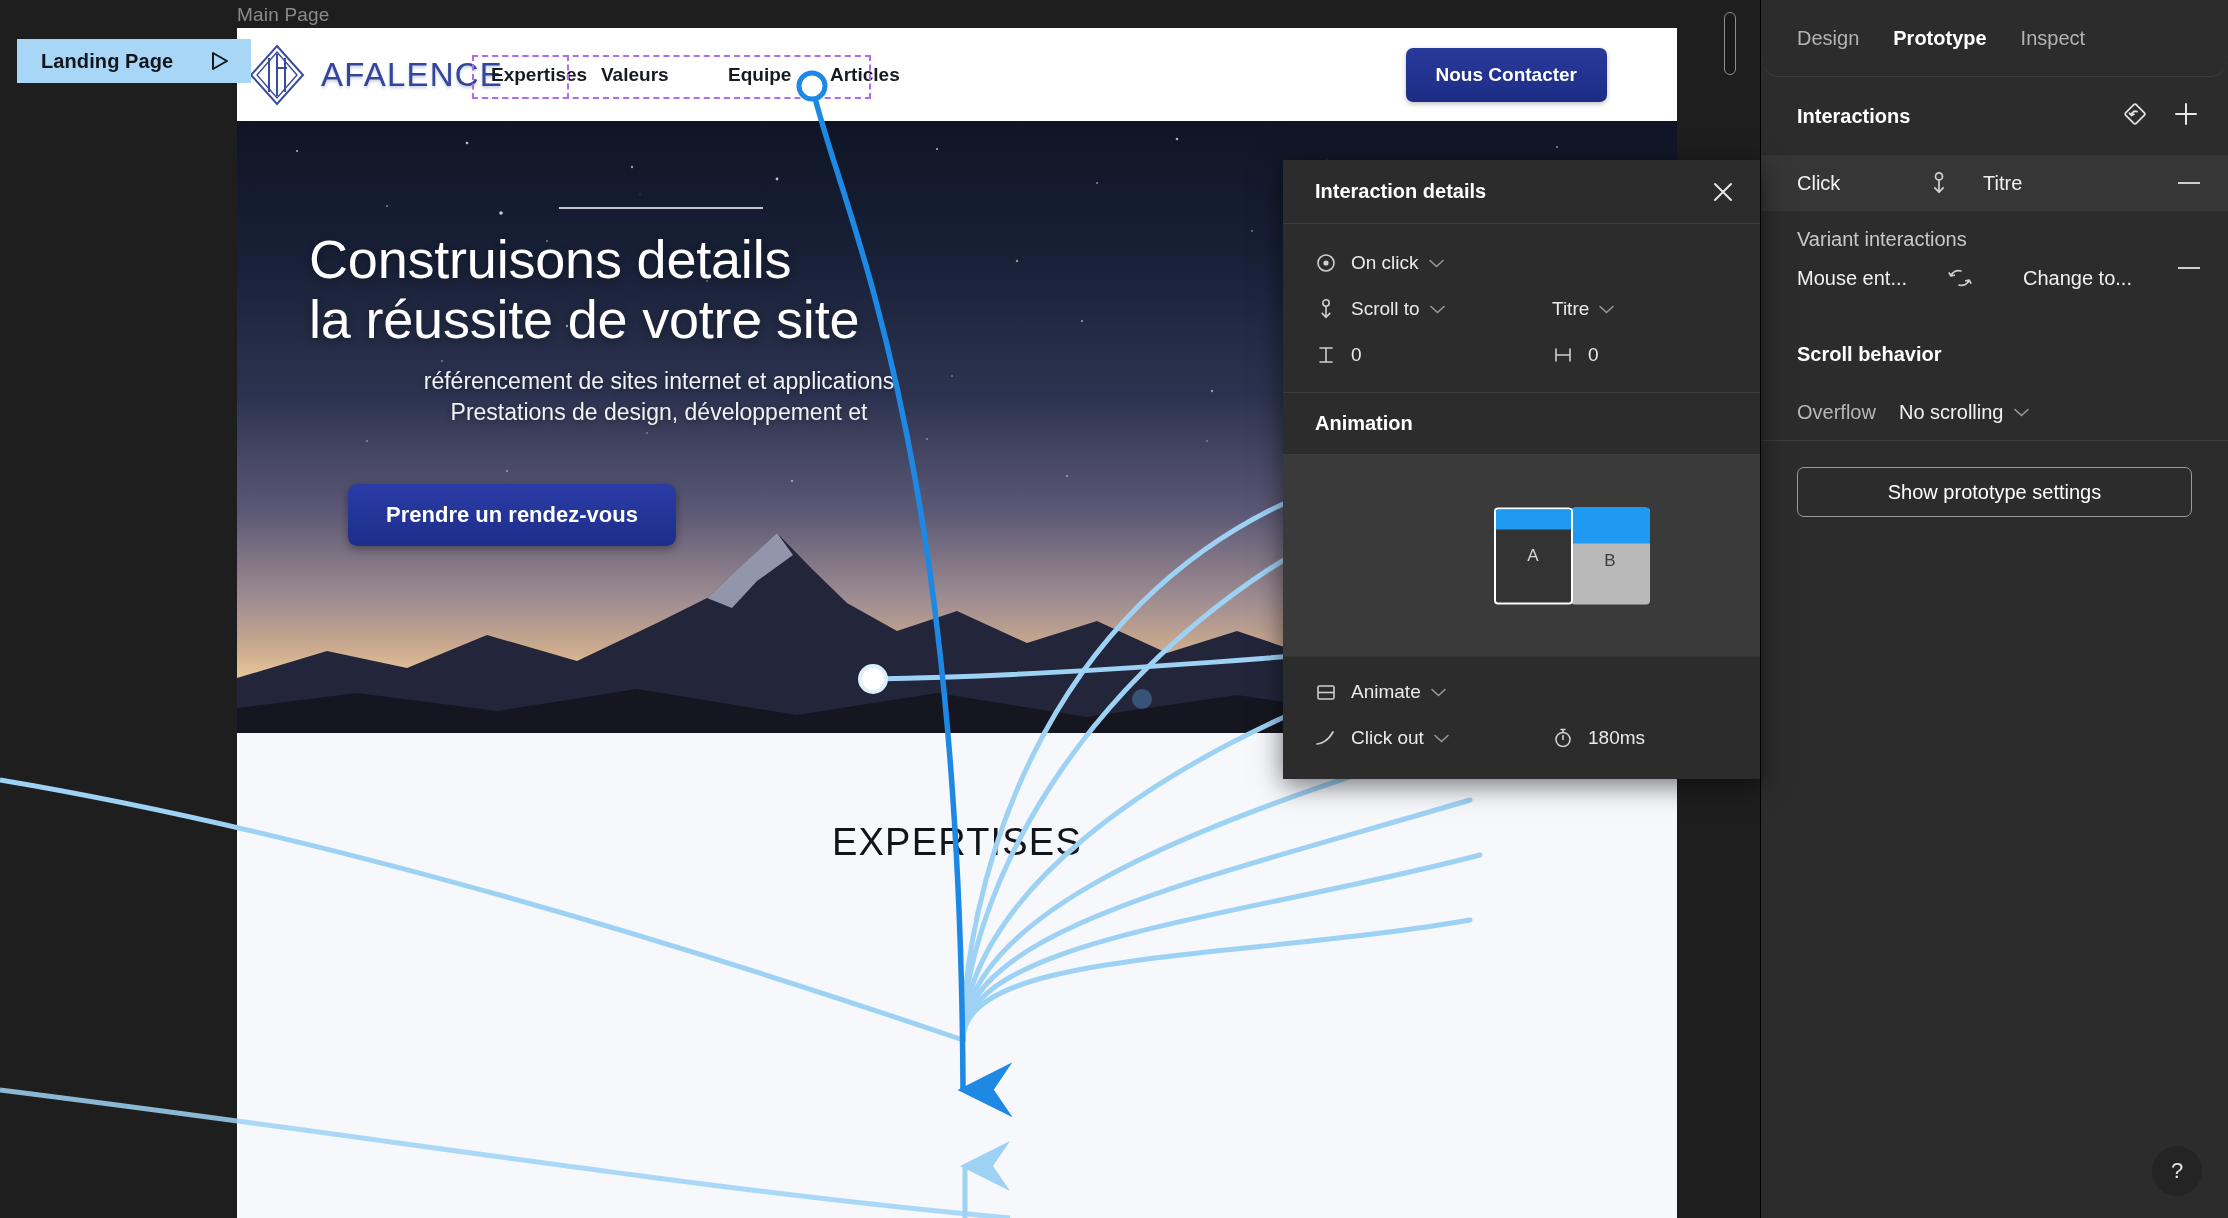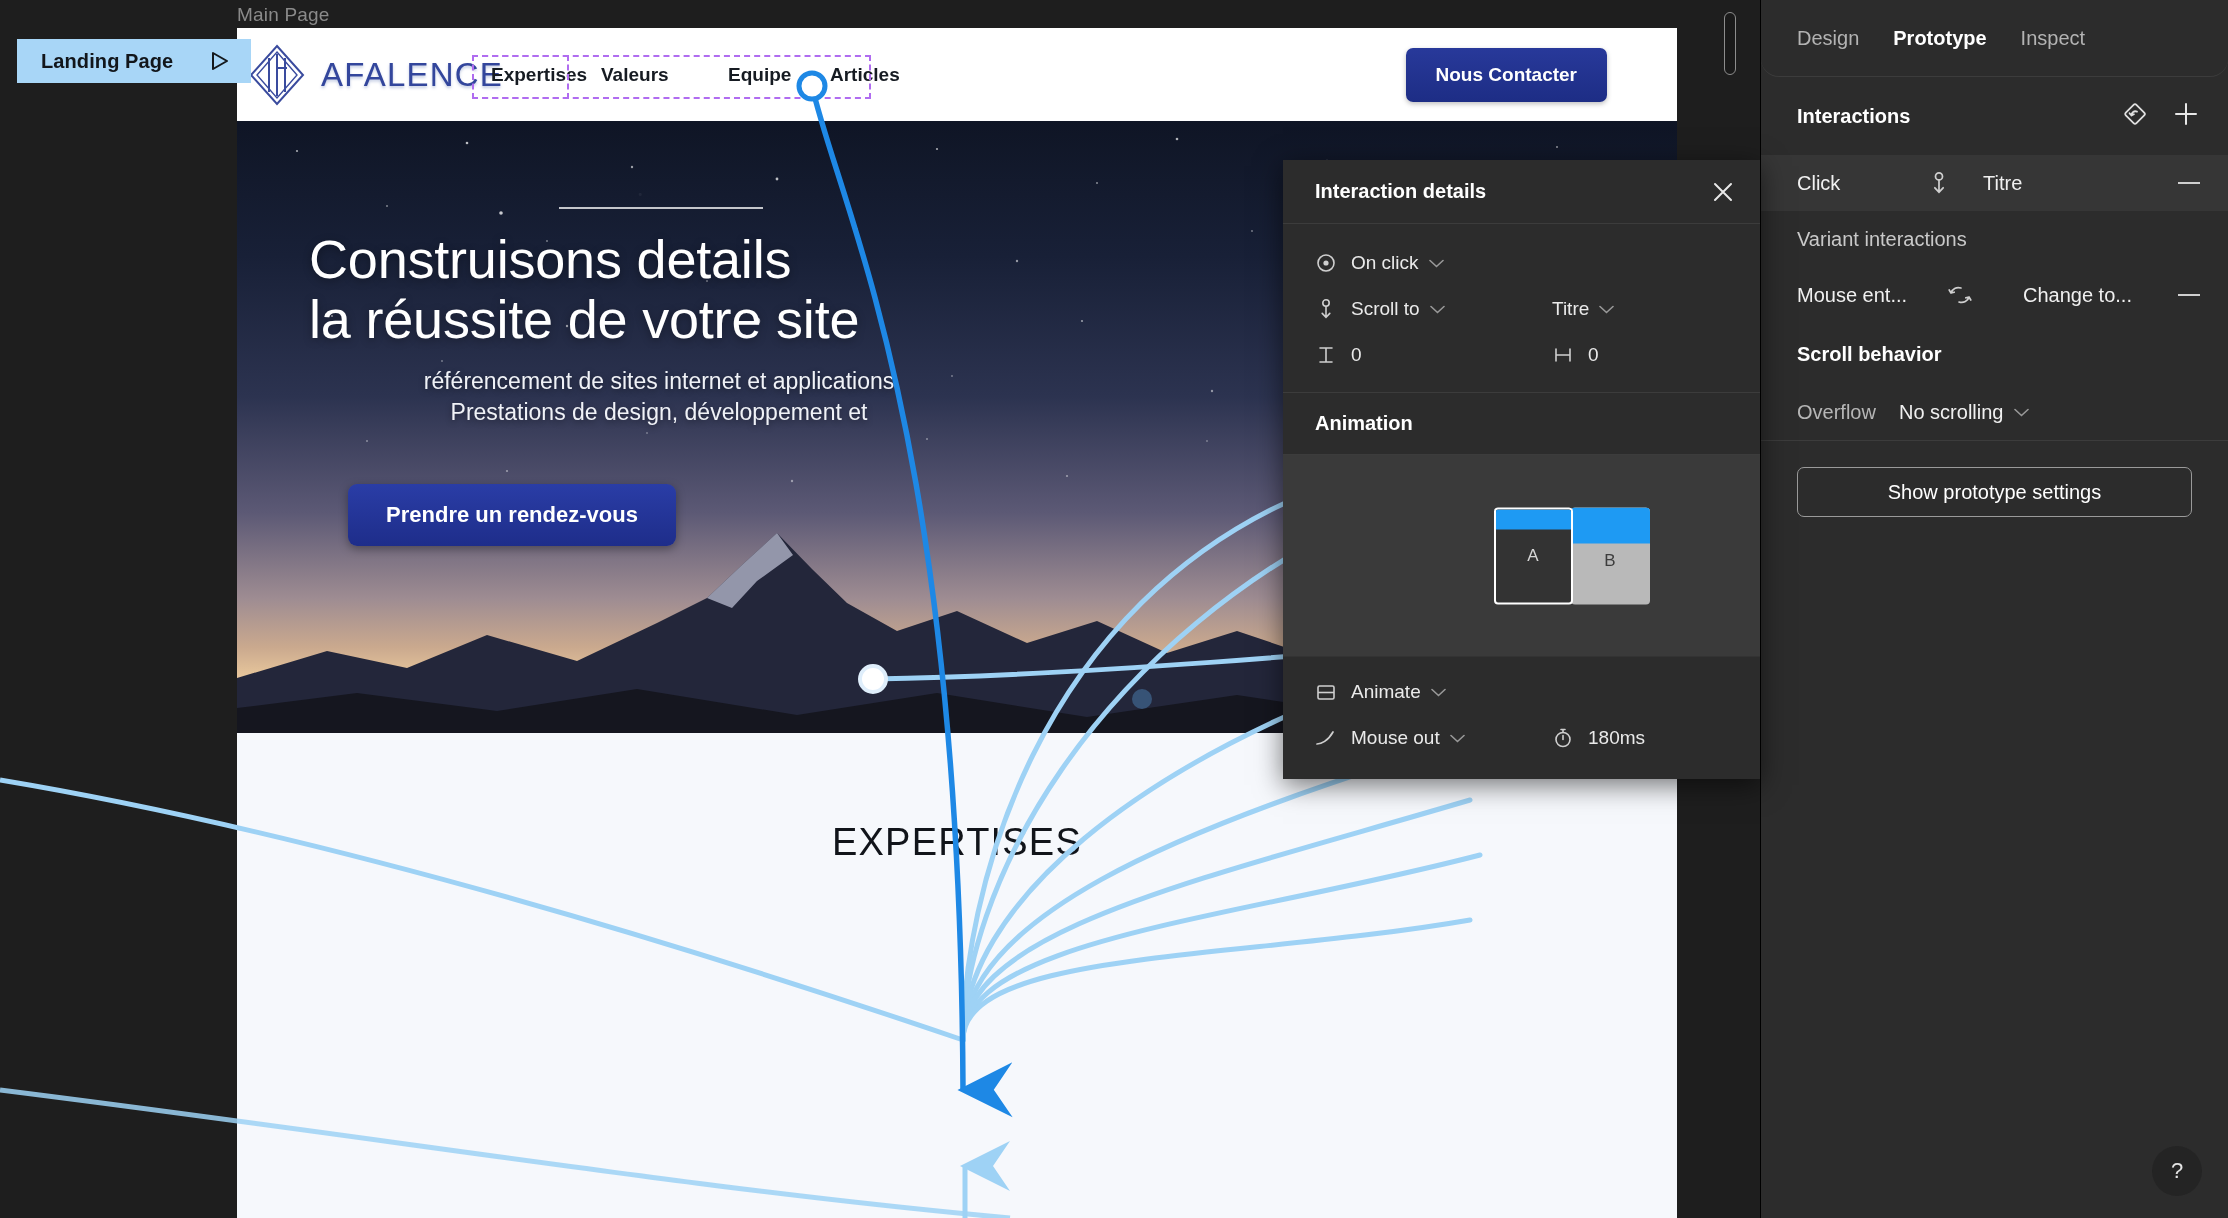--- a/index.html
+++ b/index.html
@@ -275,21 +275,21 @@
   .int-row .ev { font-size: 20px; color: #f0f0f0; width: 118px; }
   .int-row .ar { width: 24px; height: 24px; margin-right: 20px; }
   .int-row .dst { font-size: 20px; color: #f0f0f0; flex: 1; }
   .minus { width: 22px; height: 2px; background: #cfcfcf; }
 
   .sub-head {
     height: 56px; display: flex; align-items: center;
     padding: 0 36px; font-size: 20px; color: #c9c9c9;
   }
   .int-row2 {
-    height: 56px; display: flex; align-items: center;
+    height: 56px; display: flex; align-items: flex-start;
     padding: 0 28px 0 36px;
     gap: 32px;
   }
   .int-row2 .ev { font-size: 20px; color: #f0f0f0; width: 118px; }
   .int-row2 .ar { width: 26px; height: 22px; margin-right: 18px; }
   .int-row2 .dst { font-size: 20px; color: #f0f0f0; flex: 1; }
 
   .scroll-head {
     height: 62px; display: flex; align-items: center;
     padding: 0 36px; font-size: 20px; font-weight: 700; color: #fff;
@@ -572,21 +572,21 @@
             </svg>
         </span>
       </div>
       <div class="id-row">
         <span class="ic">
           <svg width="22" height="22" viewBox="0 0 22 22">
               <path d="M2,17 C6,17 13,14 18,5" fill="none" stroke="#cfcfcf" stroke-width="1.7" stroke-linecap="round"></path>
             </svg>
         </span>
         <span class="fld">
-          <span>Mouse out</span>
+          <span>Click out</span>
           <svg class="chev" viewBox="0 0 15 9">
               <path d="M1,1.5 L7.5,7.5 L14,1.5" fill="none" stroke="#bdbdbd" stroke-width="1.6" stroke-linecap="round"></path>
             </svg>
         </span>
         <span class="slot2">
           <span class="ic">
             <svg width="22" height="22" viewBox="0 0 22 22">
                 <circle cx="11" cy="12.5" r="7" fill="none" stroke="#cfcfcf" stroke-width="1.6"></circle>
                 <path d="M11,12.5 L11,8.5 M9,2.5 L13,2.5 M11,2.5 L11,5.5" fill="none" stroke="#cfcfcf" stroke-width="1.6" stroke-linecap="round"></path>
               </svg>

